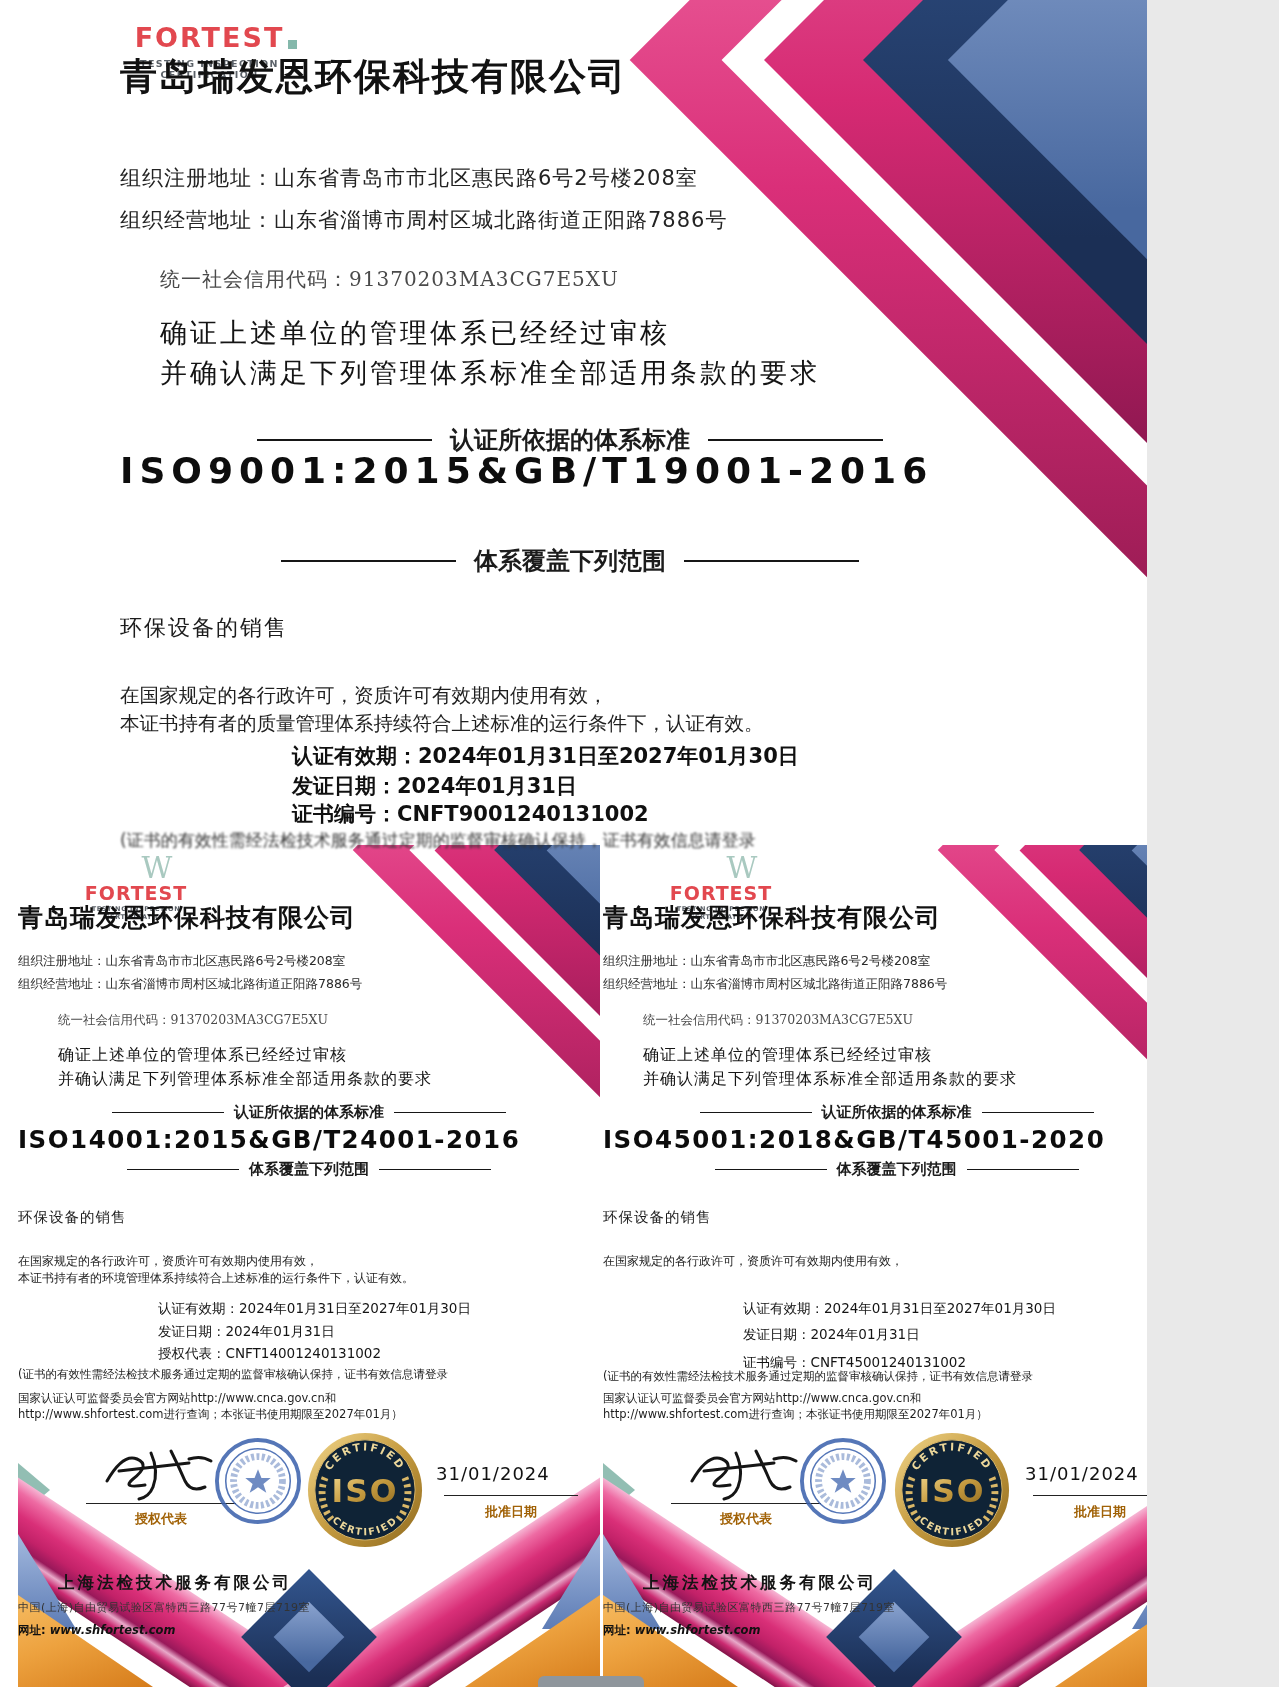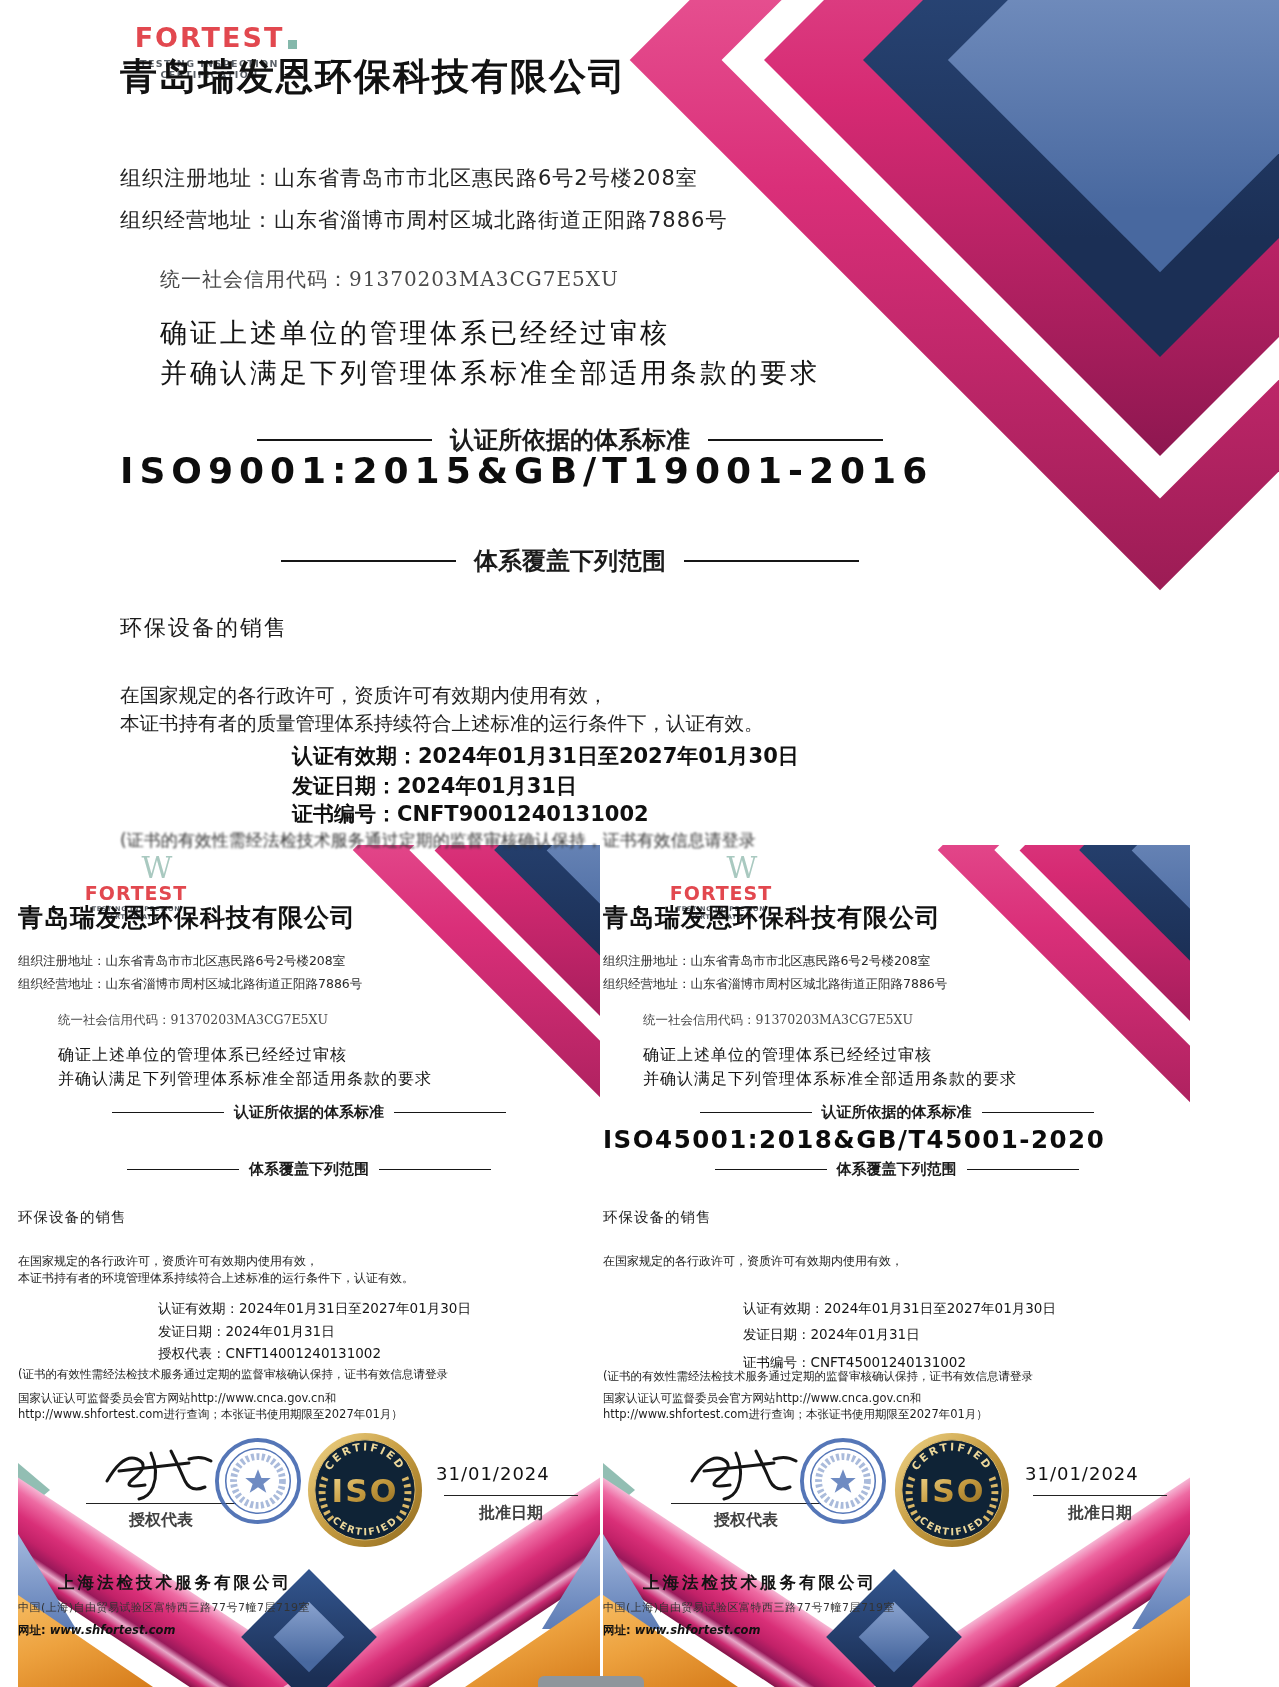--- a/index.html
+++ b/index.html
@@ -1,16 +1,16 @@
 <!DOCTYPE html>
 <html><head>
 <meta charset="utf-8">
 <style>
   html,body{margin:0;padding:0;background:#e9e9e9;}
-  .canvas{position:relative;width:1279px;height:1687px;background:#ffffff;overflow:hidden;
+  .canvas{position:relative;width:1147px;height:1687px;background:#ffffff;overflow:hidden;
           font-family:"DejaVu Sans","Liberation Sans",sans-serif;color:#1c1c1c;}
   .abs{position:absolute;}
   .ctr{}
   .serif{font-family:"DejaVu Serif","Liberation Serif",serif;margin-left:40px;}
 
   
   .diam{position:absolute;transform:rotate(45deg);}
   .grad-pink  {background:linear-gradient(135deg,#f7bcd6 0%,#ee67a0 30%,#da2f79 62%,#9c1c55 100%);}
   .grad-mag   {background:linear-gradient(135deg,#ee74aa 0%,#d62a73 55%,#8e1750 100%);}
   .grad-navy  {background:linear-gradient(135deg,#33568f 0%,#1b2f55 80%);}
@@ -50,21 +50,21 @@
   .m-addr{font-size:12.5px;color:#2a2a2a;}
   .m-credit{top:167px;font-size:12.5px;color:#4a4a4a;}
   .m-audit{font-size:16px;color:#161616;letter-spacing:1px;}
   .m-hrow{gap:10px;font-size:15px;font-weight:700;}
   .m-hrow .ln{width:112px;height:1.8px;}
   .m-iso{top:280px;font-size:24.5px;font-weight:800;letter-spacing:1.5px;color:#0c0c0c;}
   .m-scope{top:363px;font-size:14.5px;letter-spacing:1px;}
   .m-note{font-size:12px;color:#222;font-weight:500;}
   .m-meta{left:140px;font-size:13.5px;font-weight:500;color:#141414;}
   .m-fn{font-size:11.5px;color:#1d1d1d;font-weight:500;}
-  .m-sig-label,.m-date-label{font-size:16px;font-weight:700;color:#404040;text-align:center;}
+  .m-sig-label,.m-date-label{font-size:13px;font-weight:700;color:#a16207;text-align:center;}
   .u-line{border-top:1.6px solid #222;height:0;}
   .m-issuer{top:727px;font-size:16.5px;font-weight:700;letter-spacing:3px;color:#141414;}
   .m-issuer-addr{top:755px;font-size:11px;color:#333;letter-spacing:.5px;}
   .m-site{top:778px;font-size:11.5px;font-weight:700;color:#111;}
   .m-site .val{font-style:italic;}
   .txt{z-index:5;}
 
   
   .ribbonL{position:absolute;left:-52px;top:598px;width:475px;height:80px;transform:rotate(33.5deg);transform-origin:0 0;z-index:1;
     background:linear-gradient(to bottom,#f6b6d4 0%,#ee6ba3 14%,#d92f78 38%,#c22168 58%,#99185a 72%,#e8a9c9 80%,#cb2a71 90%,#821348 100%);}
@@ -151,20 +151,21 @@
     <div class="abs m-band ctr m-addr txt" style="top:131px;">组织经营地址：山东省淄博市周村区城北路街道正阳路7886号</div>
     <div class="abs m-band ctr m-credit serif txt">统一社会信用代码：91370203MA3CG7E5XU</div>
     <div class="abs m-band ctr m-audit serif txt" style="top:200px;">确证上述单位的管理体系已经经过审核</div>
     <div class="abs m-band ctr m-audit serif txt" style="top:224px;">并确认满足下列管理体系标准全部适用条款的要求</div>
 
     <div class="abs m-band hrow m-hrow txt" style="top:258px;">
       <span class="ln"></span>
       <span>认证所依据的体系标准</span>
       <span class="ln"></span>
     </div>
+    <div class="abs m-band ctr m-iso txt">ISO14001:2015&amp;GB/T24001-2016</div>
     <div class="abs m-band hrow m-hrow txt" style="top:315px;">
       <span class="ln"></span>
       <span>体系覆盖下列范围</span>
       <span class="ln"></span>
     </div>
     <div class="abs m-band ctr m-scope txt">环保设备的销售</div>
 
     <div class="abs m-band ctr m-note txt" style="top:408px;">在国家规定的各行政许可，资质许可有效期内使用有效，</div>
     <div class="abs m-band ctr m-note txt" style="top:425px;">本证书持有者的环境管理体系持续符合上述标准的运行条件下，认证有效。</div>
 

